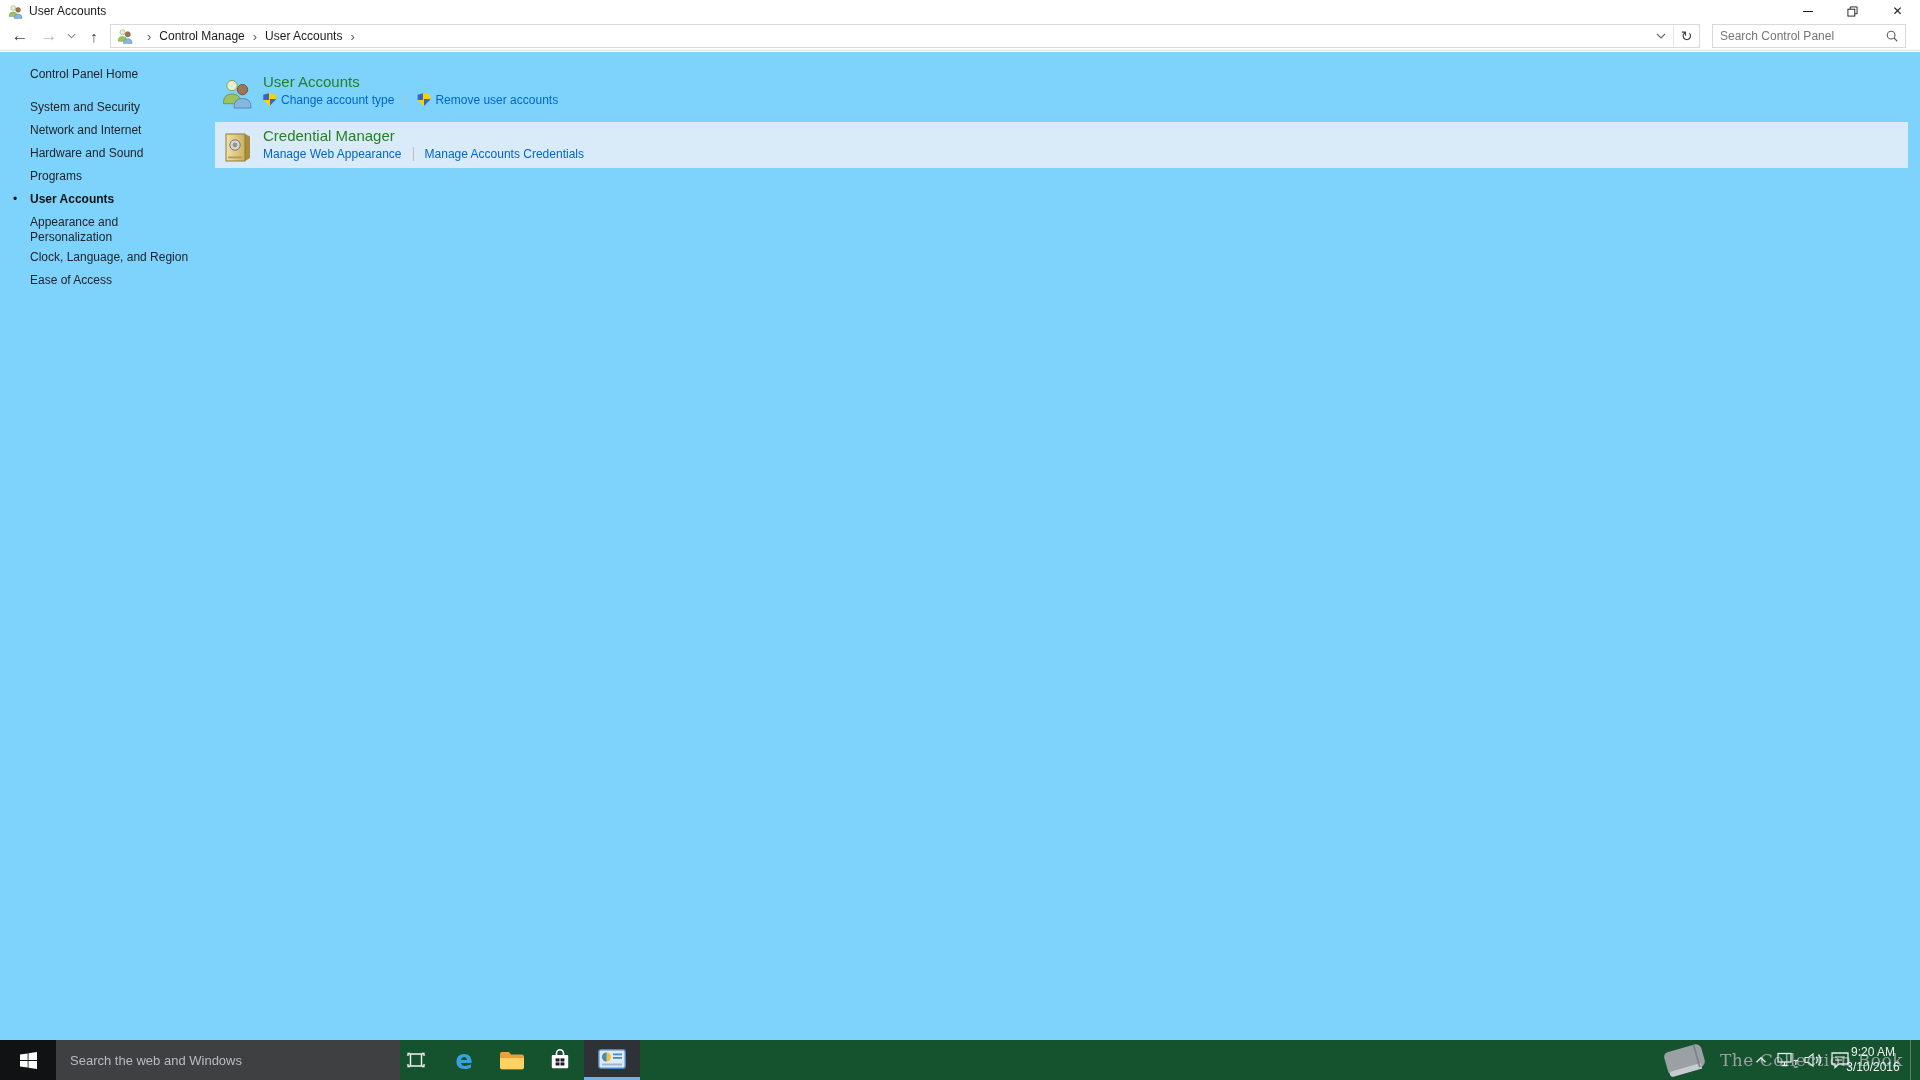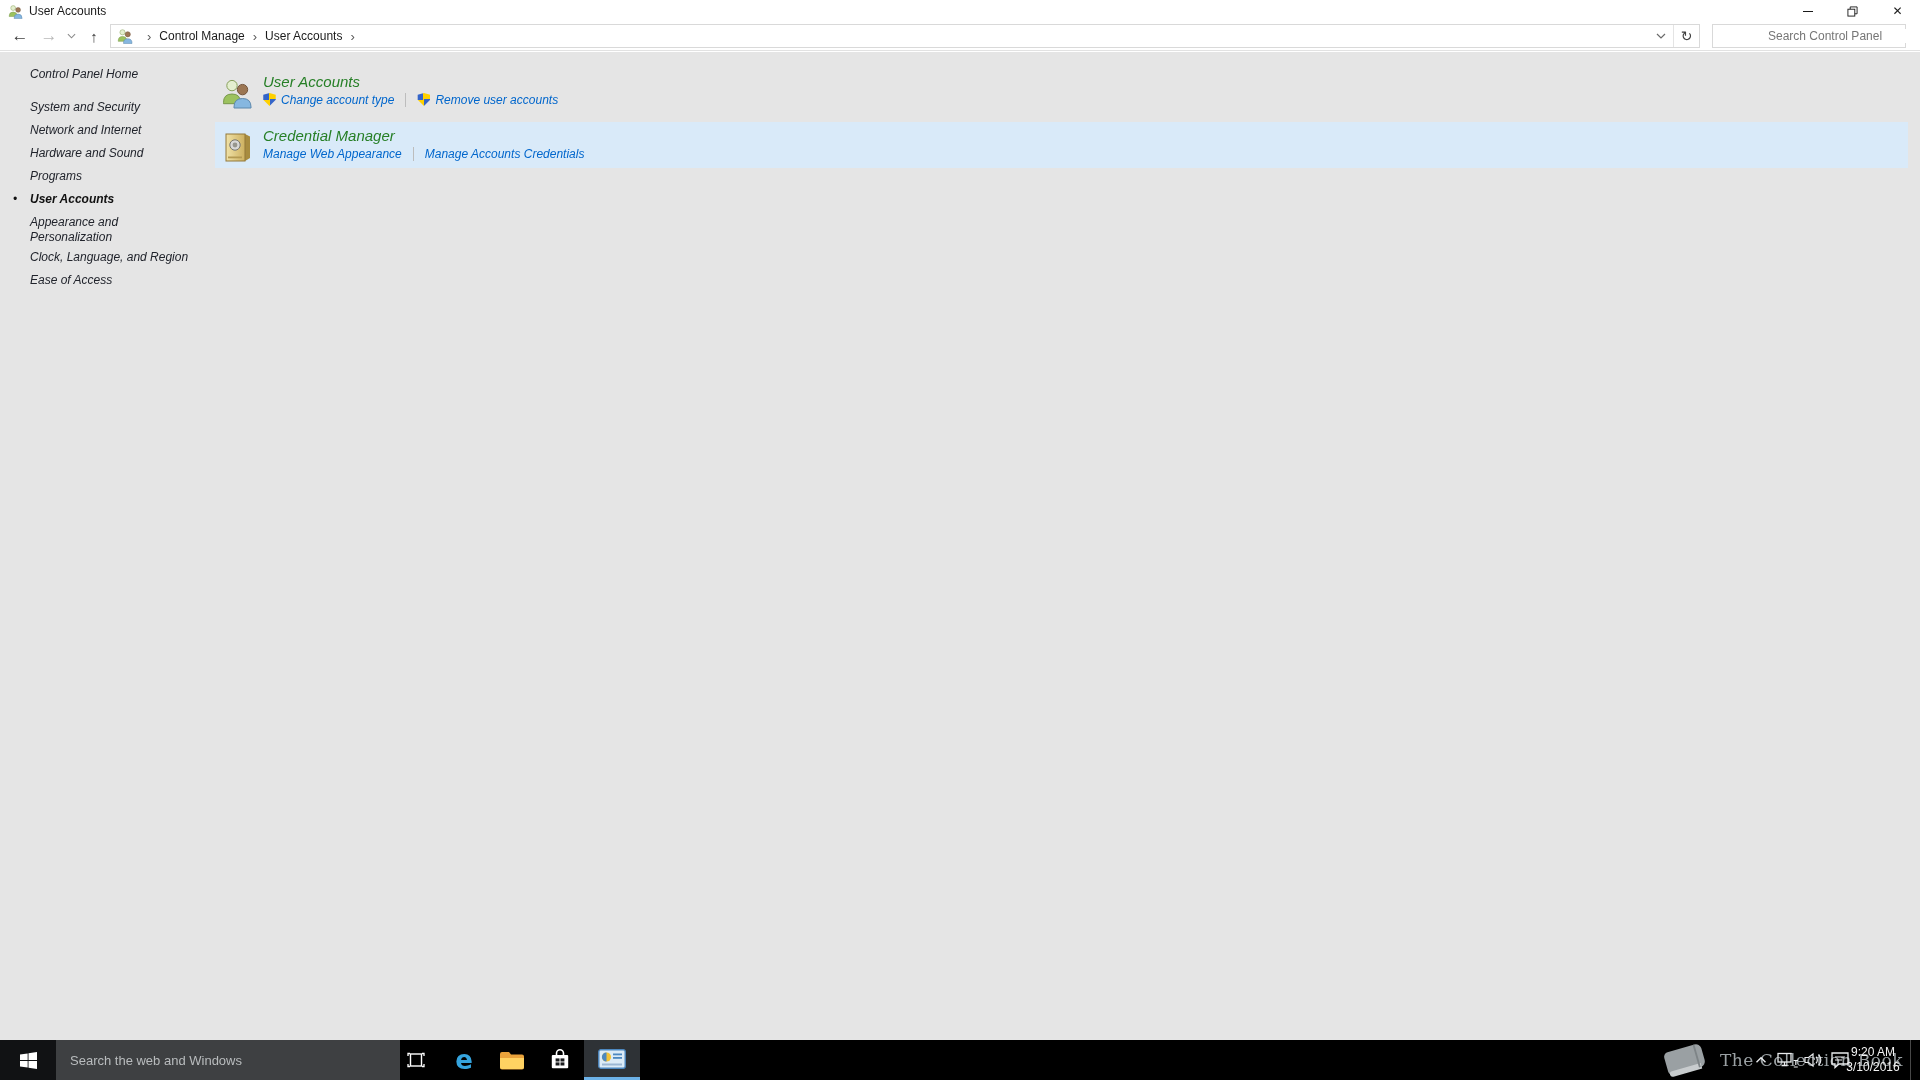--- a/index.html
+++ b/index.html
@@ -27,45 +27,45 @@
   .up     { left:82px; width:24px; font-size:15px; color:#414141; }
   .addressbar { position:absolute; left:110px; top:2px; width:1590px; height:24px;
                 border:1px solid #d9d9d9; background:#fff; display:flex; align-items:center; }
   .crumb-icon { width:16px; height:16px; margin:0 6px 0 6px; }
   .crumb-sep { color:#5a5a5a; font-size:13px; padding:0 8px; }
   .crumb { font-size:12px; color:#1b1b1b; }
   .addr-spacer { flex:1; }
   .addr-drop { width:24px; height:22px; display:flex; align-items:center; justify-content:center; color:#6a6a6a; }
   .addr-refresh { width:26px; height:22px; border-left:1px solid #e4e4e4; display:flex; align-items:center; justify-content:center; font-size:14px; color:#414141; }
   .searchbox { position:absolute; left:1712px; top:2px; width:194px; height:24px;
-               border:1px solid #d9d9d9; background:#fff; display:flex; align-items:center;padding-left:48px; }
+               border:1px solid #d9d9d9; background:#fff; display:flex; align-items:center; }
   .searchbox input { flex:1; border:none; outline:none; font-size:12px; padding-left:7px;
                      font-family:"Liberation Sans", sans-serif; color:#1d1d1d; }
   .searchbox input::placeholder { color:#767676; }
   .searchbox .mag { width:26px; color:#5f5f5f; display:flex; align-items:center; justify-content:center; }
 
   
-  .content { position:absolute; left:0; top:52px; right:0; bottom:0; background:#e5e5e5;font-style:italic; }
+  .content { position:absolute; left:0; top:52px; right:0; bottom:0; background:#7dd3fc; }
   .side-item { position:absolute; left:30px; font-size:12px; color:#21242c; width:160px; line-height:15px; cursor:pointer; }
   .side-item.bold { font-weight:bold; color:#111; }
   .side-bullet { position:absolute; left:13px; font-size:12px; color:#111; }
 
   .section { position:absolute; left:215px; width:1693px; height:46px; display:flex; padding:4px 0 0 6px; }
   .section.hl { background:#d9eaf9; }
   .sec-icon { width:32px; height:32px; margin:5px 10px 0 0; flex:none; }
   .sec-title { font-size:15px; color:#267f26; text-decoration:none; line-height:19px; display:inline-block; cursor:pointer; }
   .sec-links { display:flex; align-items:center; margin-top:2px; font-size:12px; }
   .sec-link { display:flex; align-items:flex-start; color:#0066cc; text-decoration:none; cursor:pointer; }
   .shield { width:13px; height:13px; margin-right:5px;
             background:conic-gradient(#ffd100 0 25%, #3465c9 0 50%, #ffd100 0 75%, #3465c9 0 100%);
             clip-path:polygon(50% 0, 98% 13%, 98% 52%, 50% 100%, 2% 52%, 2% 13%); }
   .vdiv { width:1px; height:14px; background:#bdbdbd; margin:0 11px; }
 
   
-  .taskbar { position:absolute; left:0; bottom:0; width:1920px; height:40px; background:#000000; }
+  .taskbar { position:absolute; left:0; bottom:0; width:1920px; height:40px; background:#14532d; }
   .tb-start { position:absolute; left:0; top:0; width:56px; height:40px; display:flex; align-items:center; justify-content:center; background:#111214; }
   .tb-search { position:absolute; left:56px; top:0; width:344px; height:40px; background:#3e4042; display:flex; align-items:center; }
   .tb-search input { flex:1; background:transparent; border:none; outline:none; padding-left:14px;
                      font-size:13px; font-family:"Liberation Sans", sans-serif; color:#c8cacc; }
   .tb-search input::placeholder { color:#b9bcbe; }
   .tb-btn { position:absolute; top:0; width:48px; height:40px; display:flex; align-items:center; justify-content:center; }
   .tb-btn.active { background:#2e3236; border-bottom:3px solid #6cb2e8; }
   .edge-e { color:#35a4de; font-weight:bold; font-size:26px; line-height:26px; font-family:"DejaVu Sans", sans-serif; }
   .tray-ic { position:absolute; top:0; height:40px; display:flex; align-items:center; justify-content:center; z-index:2; }
   .clock { position:absolute; left:1843px; top:5px; width:60px; text-align:center; color:#f2f2f2;

